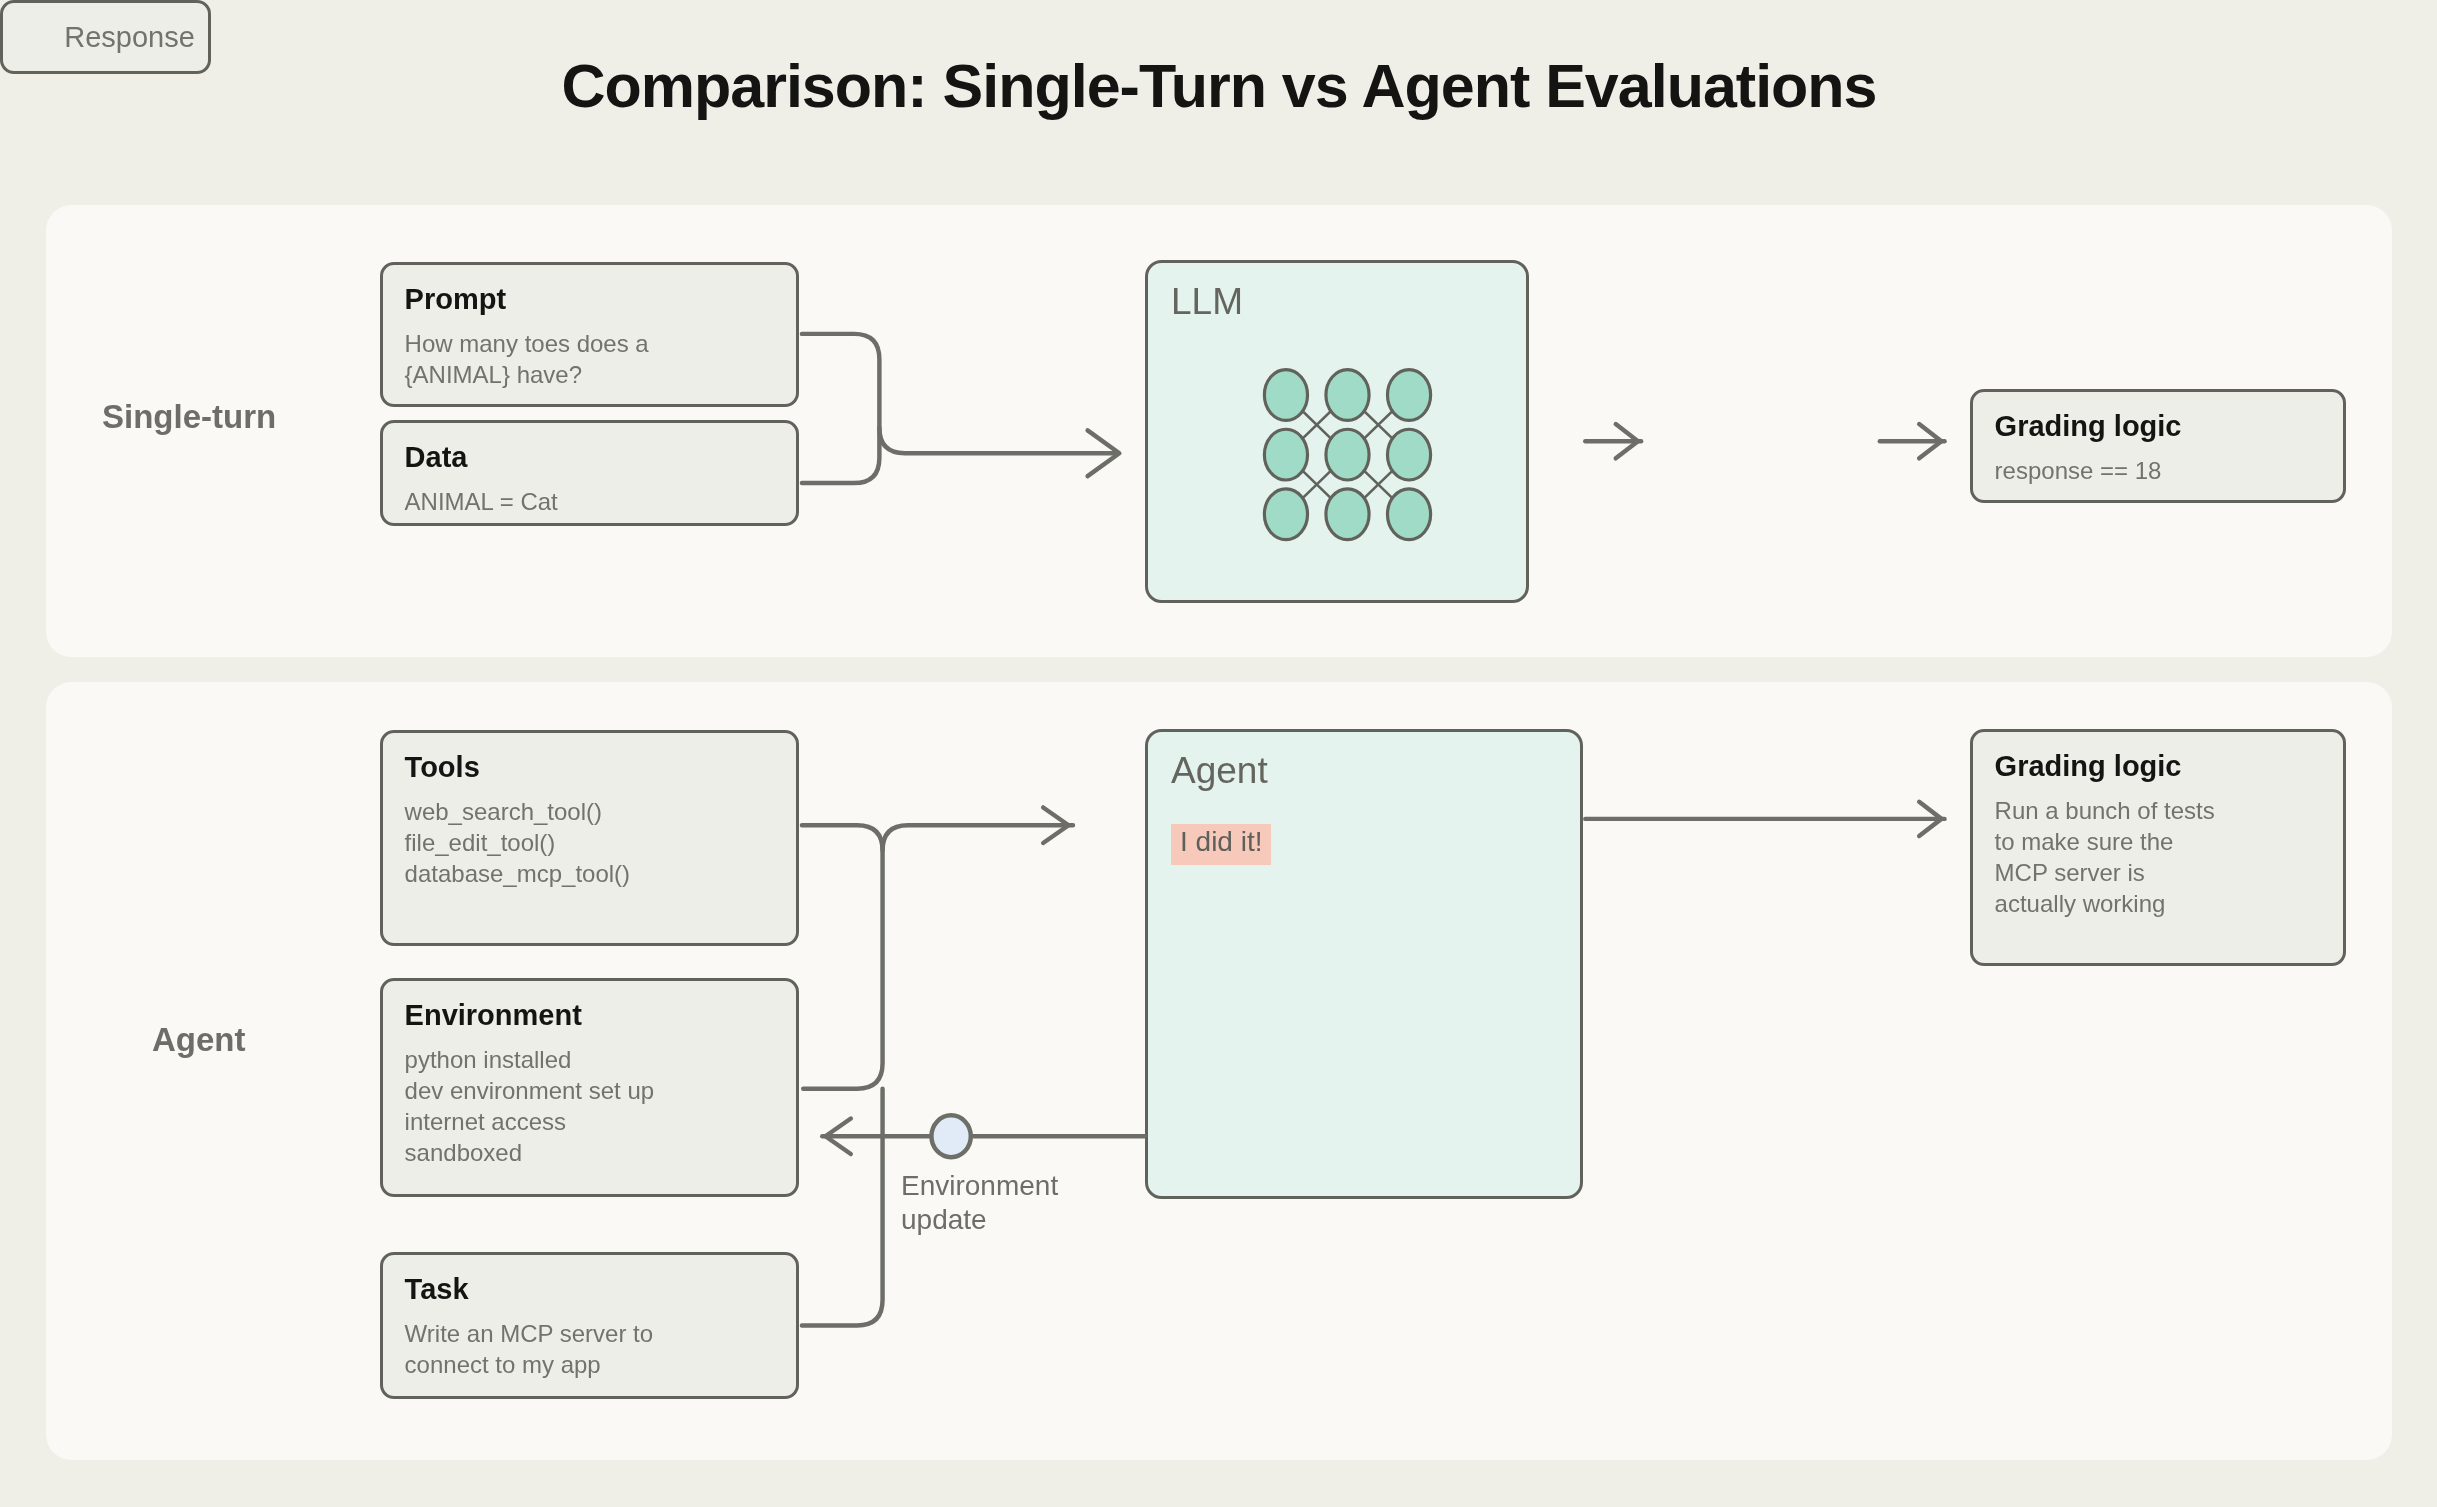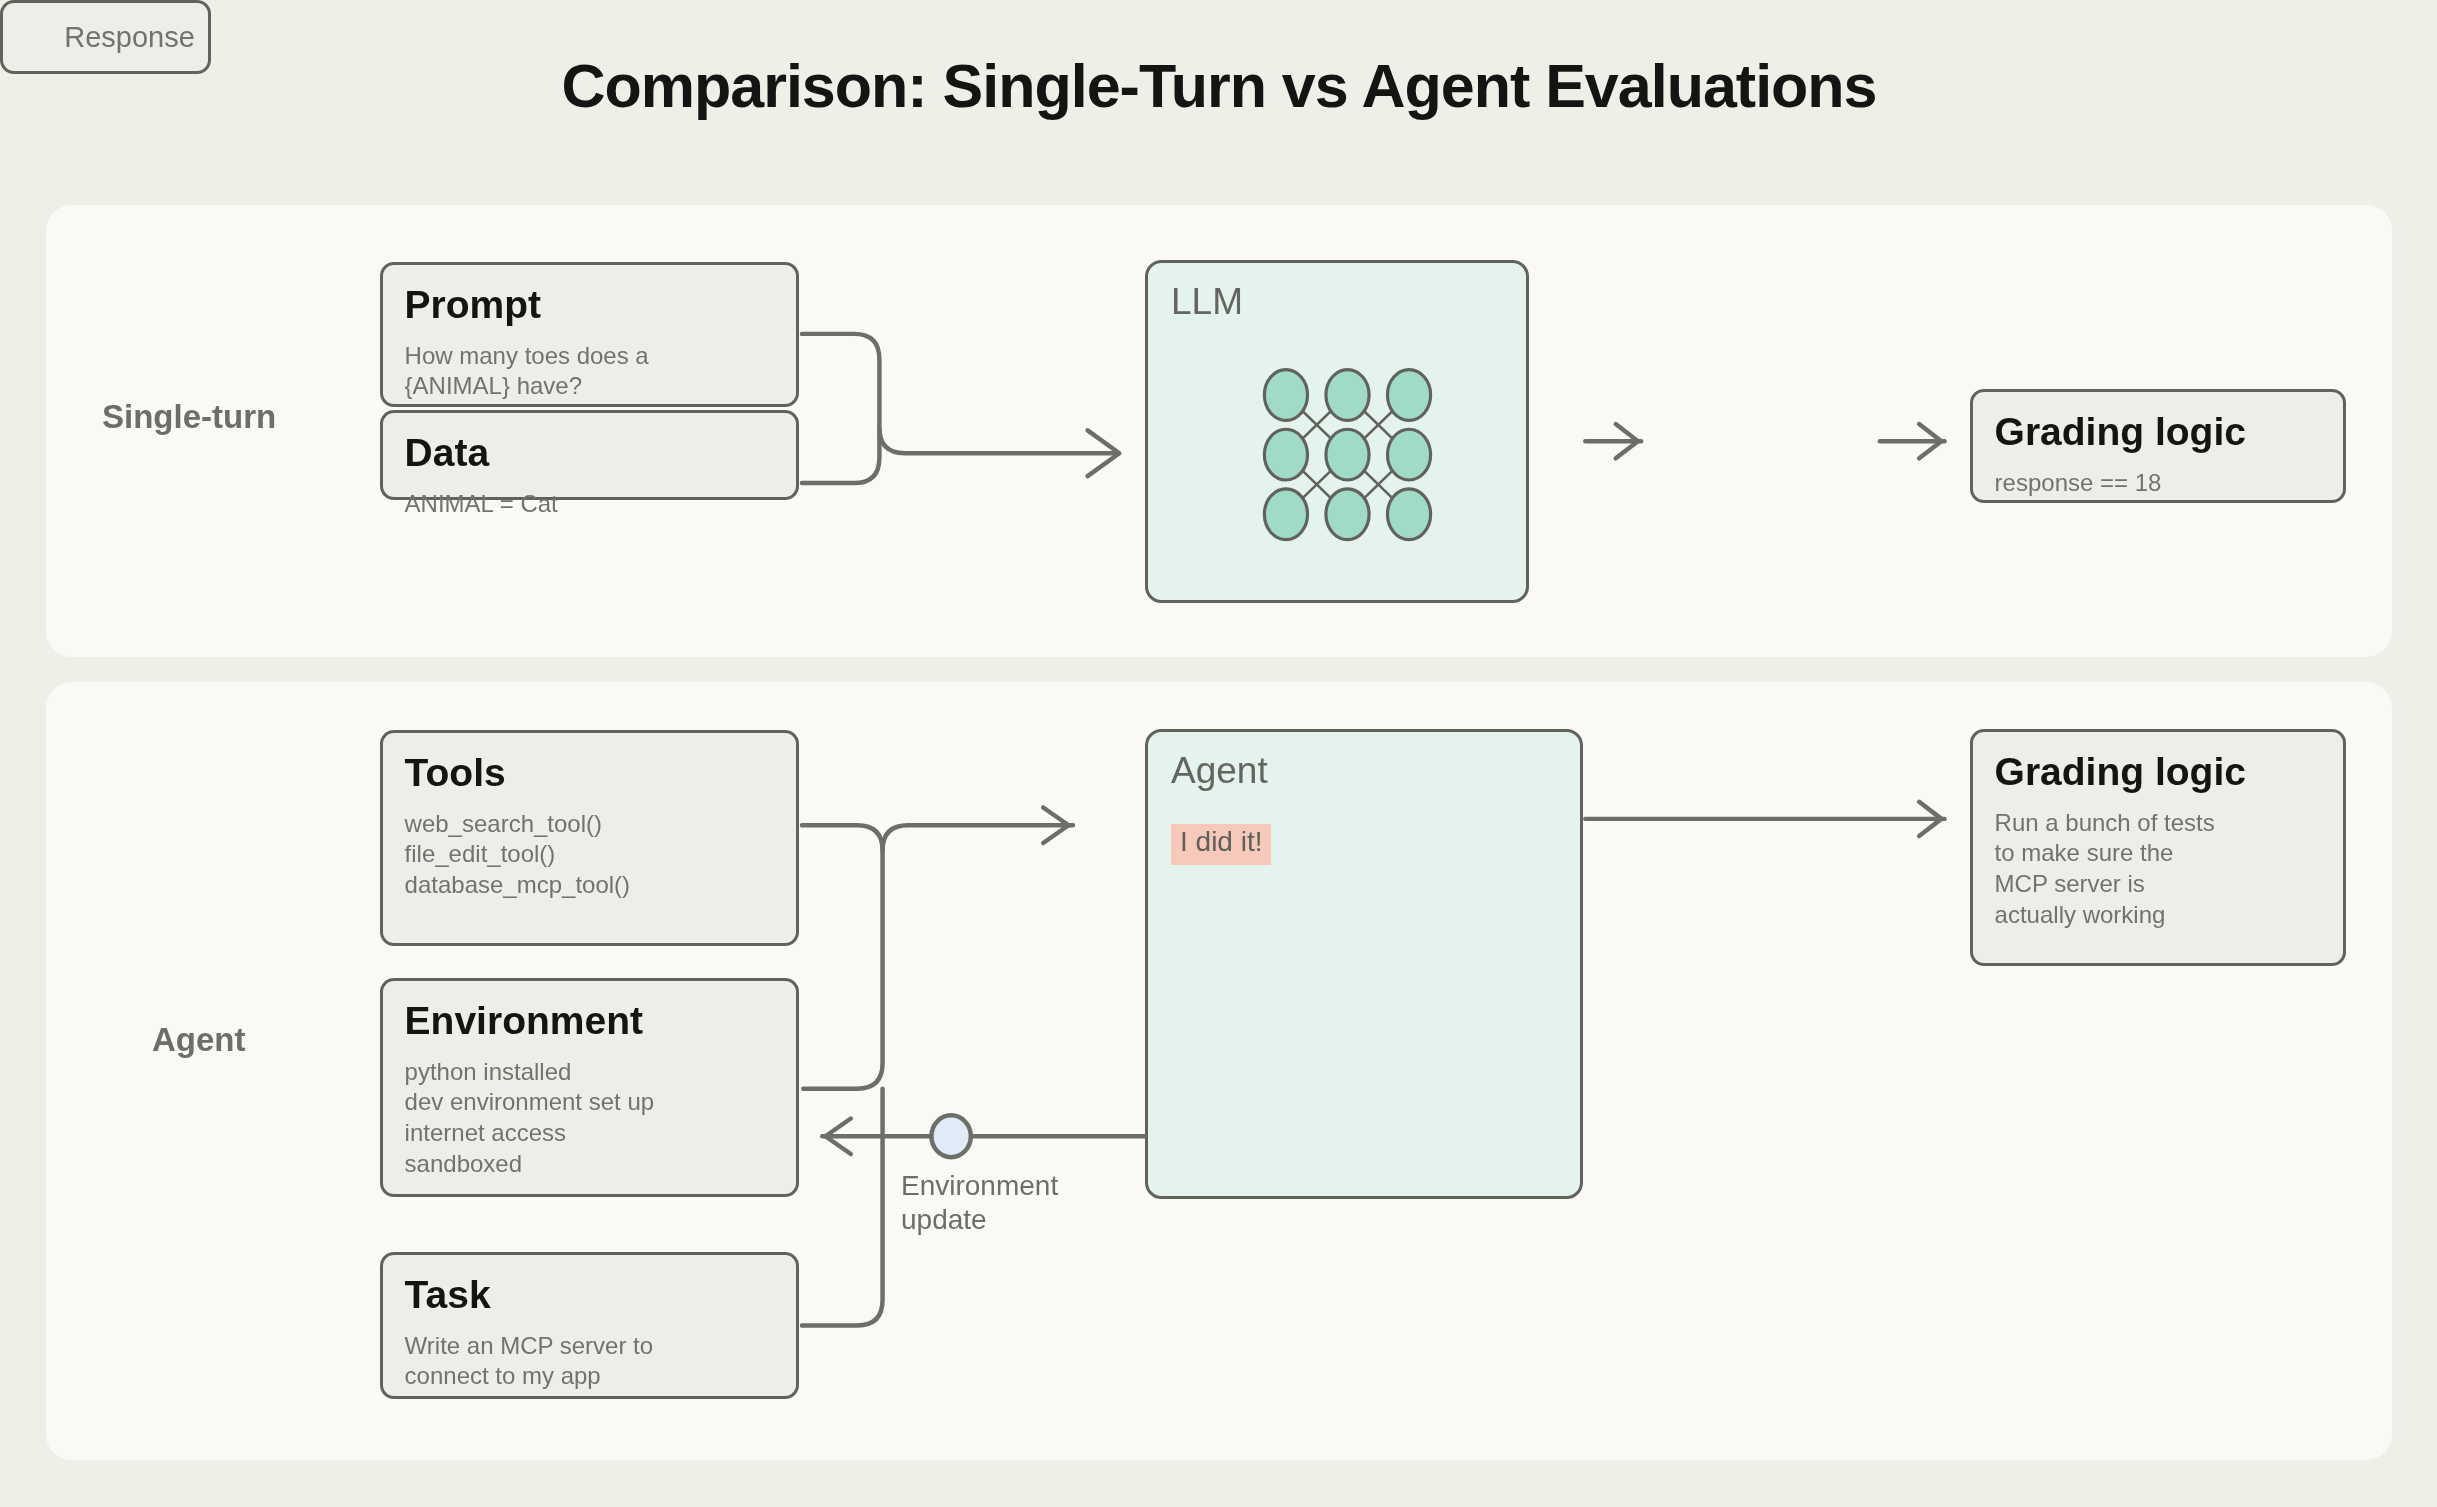--- a/index.html
+++ b/index.html
@@ -43,21 +43,21 @@
 
   
   .card {
     position: absolute;
     background: #eeeee8;
     border: 3.2px solid #61625c;
     border-radius: 14px;
     padding: 18px 21.6px 19px 21.6px;
   }
   .card-title {
-    font-size: 39px;
+    font-size: 29px;
     font-weight: 700;
     color: #141413;
     line-height: 1.12;
     margin-bottom: 14px;
     white-space: nowrap;
   }
   .card-body {
     font-size: 24px;
     font-weight: 400;
     color: #72736c;
@@ -79,21 +79,21 @@
   }
   .mint-body {
     font-size: 28px;
     color: #6b6c66;
     line-height: 1.3;
     white-space: pre-line;
   }
 
   
   #card-prompt      { left: 380px;  top: 262px;  width: 419px; height: 145px; }
-  #card-data        { left: 380px;  top: 410px;  width: 419px; height: 90px; }
+  #card-data        { left: 380px;  top: 420px;  width: 419px; height: 106px; }
   #card-llm         { left: 1145px; top: 260px;  width: 384px; height: 343px; }
   #card-response    { left: 1666px; top: 404px;  width: 211px; height: 74px;
                       background:#eeeee8; border:3.2px solid #61625c; border-radius:14px;
                       display:flex; align-items:center; justify-content:center;padding-left:48px; }
   #card-response .resp-label { font-size:29px; color:#72736c; }
   #card-grade-1     { left: 1970px; top: 389px;  width: 376px; height: 114px; }
 
   
   #card-tools       { left: 380px;  top: 730px; width: 419px; height: 216px; }
   #card-env         { left: 380px;  top: 978px; width: 419px; height: 219px; }

